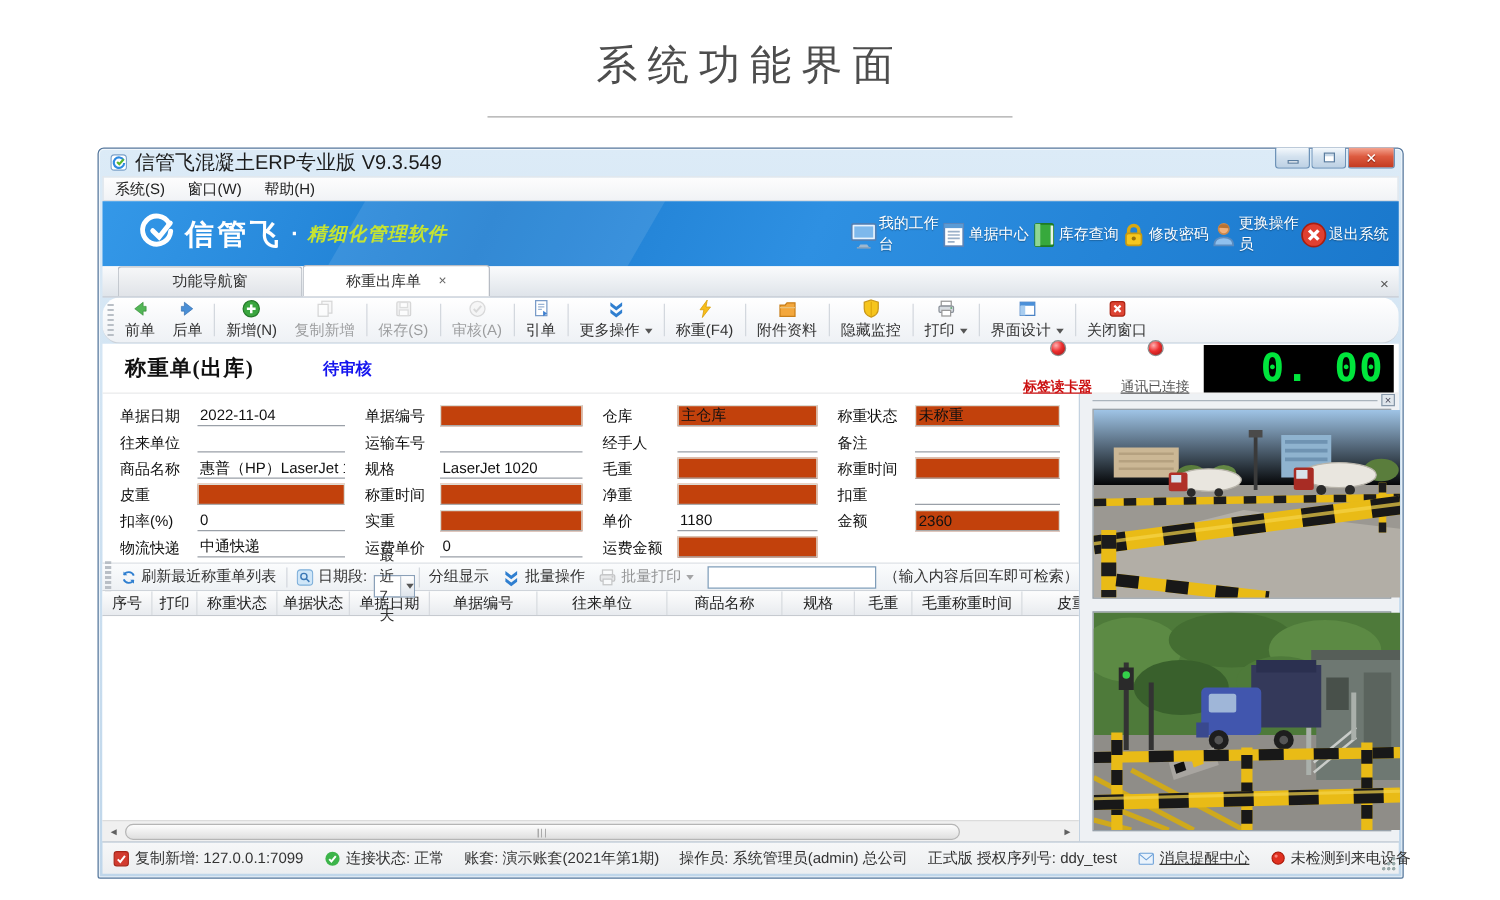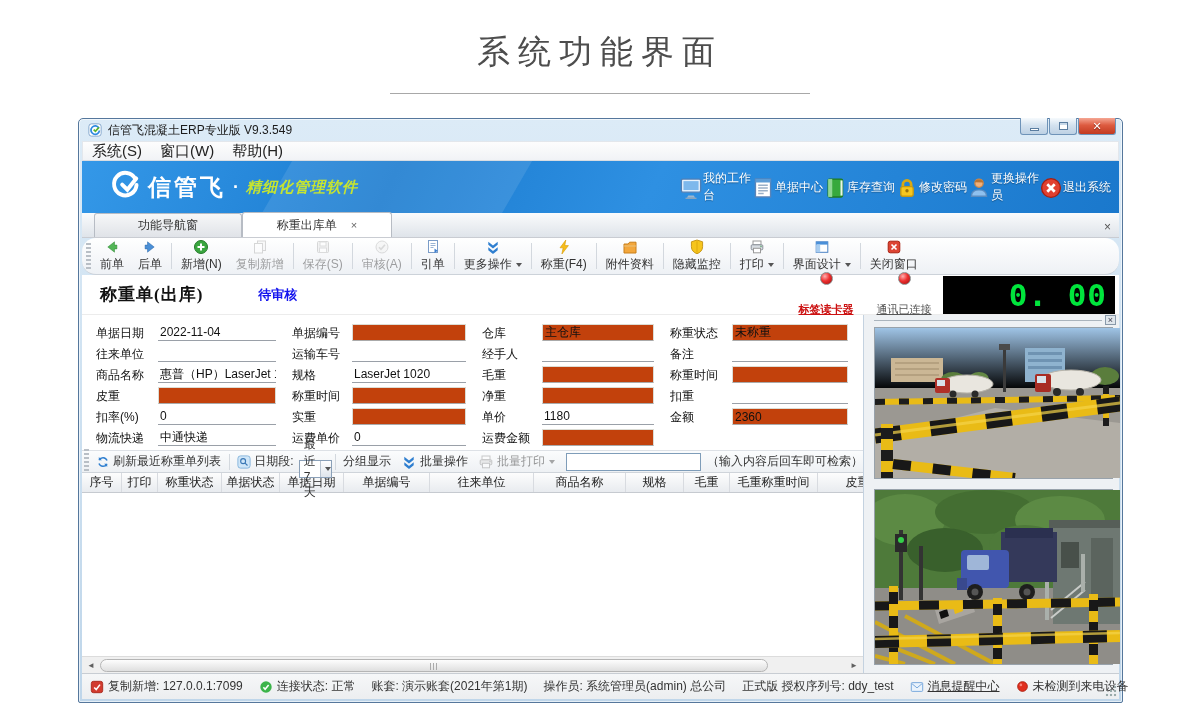--- a/index.html
+++ b/index.html
@@ -10,32 +10,32 @@
   .title-rule { width:420px; margin:18px auto 0 auto; border:none; border-top:1px solid #a8a8a8; }
 
   
   .win { position:absolute; left:78px; top:118px; width:1045px; height:585px;
          background:linear-gradient(180deg,#dcebf7,#bfd6ea);
          border:1px solid #55779c; border-radius:5px 5px 2px 2px;
          box-shadow:inset 0 0 0 1px rgba(255,255,255,.6); padding:0 3px 3px 3px;
          display:flex; flex-direction:column; }
   .titlebar { height:22px; display:flex; align-items:center; padding:0 4px; position:relative; flex:none; }
   .titlebar .app-ico { width:15px; height:15px; margin:0 5px 0 2px; }
-  .titlebar .ttl { font-size:12px; color:#1c1c1c; }
+  .titlebar .ttl { font-size:16px; color:#1c1c1c; }
   .winbtns { position:absolute; right:3px; top:-1px; display:flex; }
   .wbtn { width:28px; height:17px; border:1px solid #6e93b8; border-top:none;
           border-radius:0 0 3px 3px; background:linear-gradient(#f6fafd,#d4e2ef 45%,#bdd1e4);
           display:flex; align-items:center; justify-content:center; margin-left:1px; }
   .wbtn.close { width:38px; background:linear-gradient(#f5a793,#dd5b40 45%,#c23a20);
           color:#fff; font-size:11px; font-weight:bold; text-shadow:0 1px 1px #7a1505; }
   .glyph-min { width:9px; height:3px; background:#fff; border:1px solid #5a7da0; margin-top:6px; }
   .glyph-max { width:9px; height:8px; border:1px solid #5a7da0; background:#fff; box-shadow:inset 0 2px 0 #c7d8e8; }
 
   .menubar { height:20px; background:linear-gradient(#fdfdfd,#f1f3f6); display:flex; align-items:flex-start;
-             font-size:15px; color:#222; border:1px solid #e3e7ec; border-bottom:1px solid #d9dde2; flex:none; }
+             font-size:12px; color:#222; border:1px solid #e3e7ec; border-bottom:1px solid #d9dde2; flex:none; }
   .menu-item { padding:0 9px; height:100%; display:flex; align-items:center; }
 
   
   .banner { height:52px; flex:none; position:relative; overflow:hidden;
             background:linear-gradient(115deg,#3498e8 0%,#1c7cd0 30%,#2e90e2 55%,#1a78cc 100%);
             display:flex; align-items:center; }
   .banner:after { content:""; position:absolute; left:18%; top:-30px; width:240px; height:140px;
             background:rgba(255,255,255,.10); transform:skewX(-30deg); }
   .brand { display:flex; align-items:center; margin-left:28px; z-index:1; }
   .brand-name { font-size:23px; font-weight:bold; color:#fff; letter-spacing:3px; margin-left:8px; }
@@ -75,21 +75,21 @@
                border-bottom:1px solid #ececec; position:relative; }
   .doc-title { font-family:"Liberation Serif","DejaVu Serif",serif; font-weight:bold; font-size:17px;
                color:#111; margin-left:18px; letter-spacing:1px; }
   .doc-status { color:#1414ee; font-weight:bold; font-size:13px; margin-left:55px; }
   .ledbox { display:flex; flex-direction:column; align-items:center; width:78px; }
   .led { width:13px; height:13px; border-radius:50%; border:1px solid #8c8c8c;
          background:radial-gradient(circle at 35% 30%, #ffb0b0 0%, #ee3030 45%, #9c0d0d 100%); }
   .led-label { font-size:11px; margin-top:17px; text-decoration:underline; }
   .led-label.red { color:#cc1111; font-weight:bold; }
   .led-label.gray { color:#555; }
-  .weight-display { width:172px; height:38px; background:#000; color:#00e53c; margin-right:4px;
+  .weight-display { width:152px; height:38px; background:#000; color:#00e53c; margin-right:4px;
         font-family:"DejaVu Sans Mono","Liberation Mono",monospace; font-size:31px; font-weight:bold;
         display:flex; align-items:center; justify-content:flex-end; padding-right:8px; letter-spacing:1px; }
 
   
   .main { flex:1; display:flex; background:#fff; min-height:0; }
   .leftpane { width:782px; flex:none; display:flex; flex-direction:column; border-right:1px solid #c4d2e0; }
 
   .form { height:135px; flex:none; padding:8px 0 0 14px; display:grid;
           grid-template-columns:58px 130px 56px 126px 56px 124px 58px 128px;
           grid-auto-rows:21px; column-gap:4px; font-size:12px; color:#111; }

